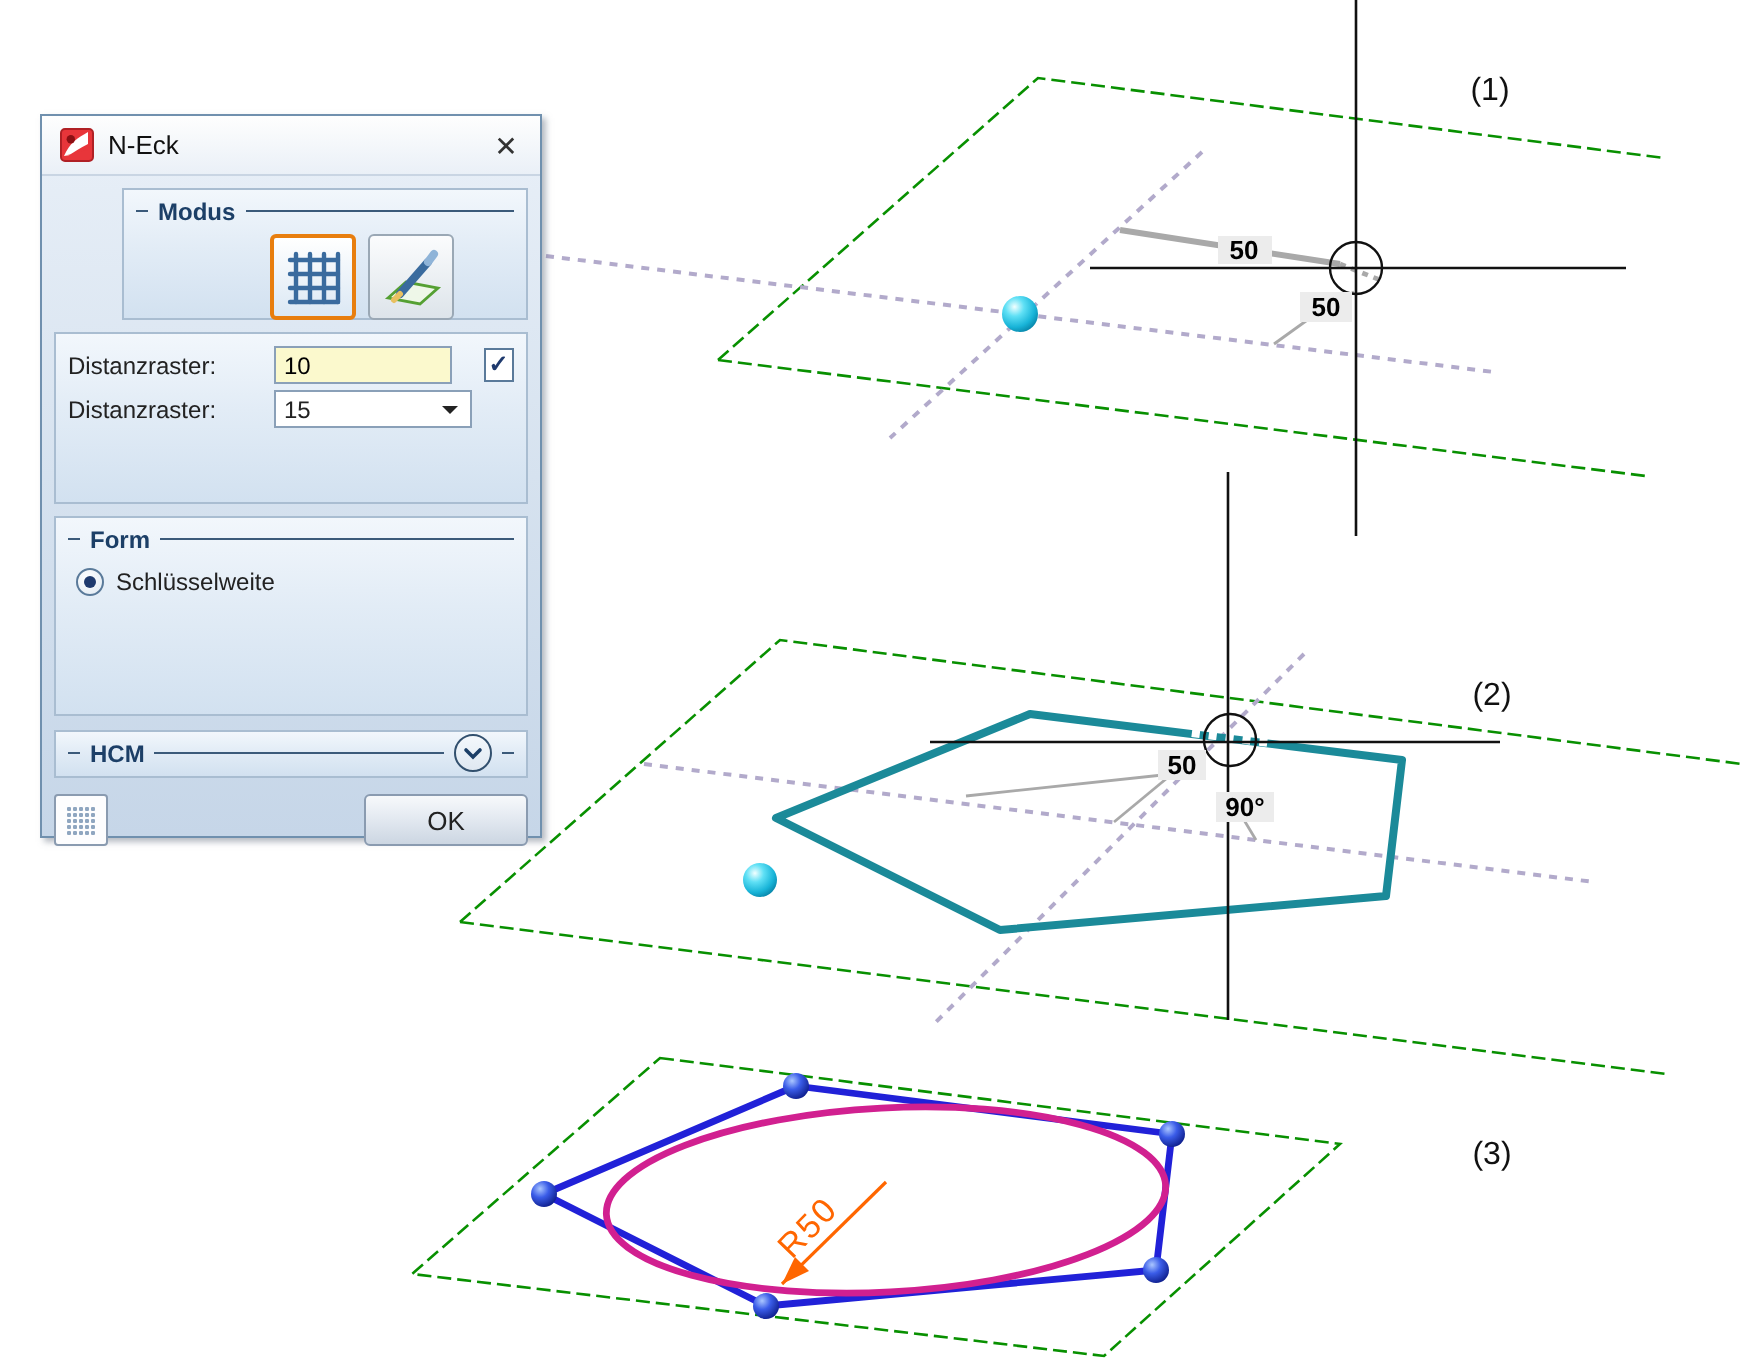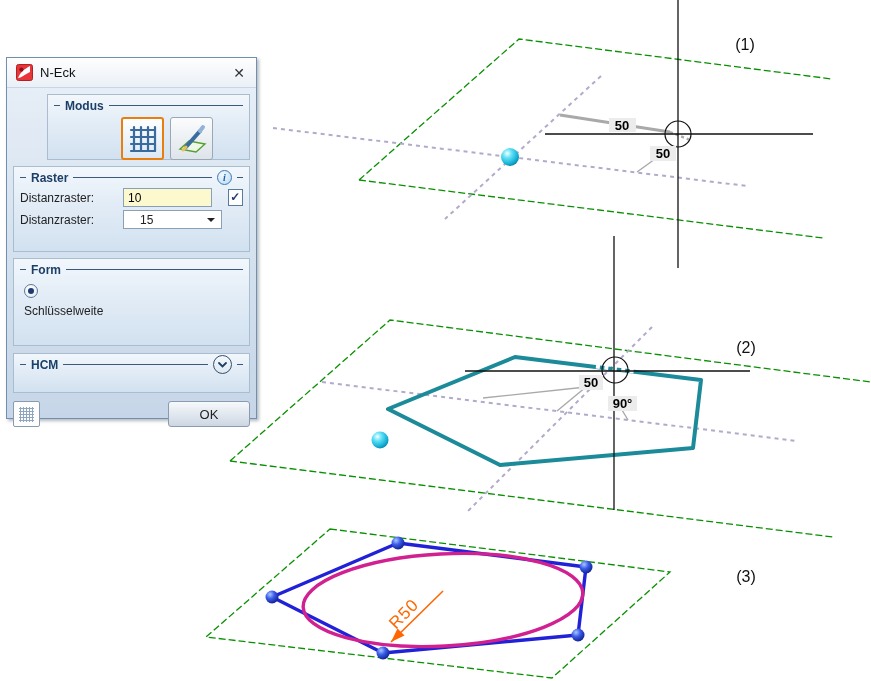--- a/index.html
+++ b/index.html
@@ -1,21 +1,21 @@
 <!DOCTYPE html>
 <html><head>
 <meta charset="utf-8">
 <style>
   html,body{margin:0;padding:0;background:#fff;}
   .stage{position:relative;width:871px;height:681px;background:#fff;overflow:hidden;
          font-family:"Liberation Sans",sans-serif;}
   
   .viewport{position:absolute;left:0;top:0;width:871px;height:681px;}
   
-  .dialog{position:absolute;left:6px;top:57px;width:251px;height:362px;
+  .dialog{position:absolute;left:20px;top:57px;width:251px;height:362px;
           border:1px solid #7090ae;background:linear-gradient(180deg,#e9f0f8 0%,#d6e2ef 50%,#c6d6e8 100%);
           box-shadow:2px 2px 3px rgba(110,120,135,.5);box-sizing:border-box;font-size:12px;color:#222;}
   .titlebar{height:29px;display:flex;align-items:center;gap:7px;padding:0 8px 0 9px;
             background:linear-gradient(180deg,#fefefe,#eaf0f7);border-bottom:1px solid #c9d5e3;}
   .titlebar .ttl{flex:1;font-size:13px;color:#111;}
   .close-x{font-size:14px;color:#333;width:18px;text-align:center;cursor:default;}
   .grp{margin:6px 6px 0 6px;border:1px solid #a9bdd1;
        background:linear-gradient(180deg,#f2f7fc 0%,#e2ecf6 45%,#d2e1f0 100%);
        padding:3px 6px 7px 6px;box-sizing:border-box;}
   .grp-h{display:flex;align-items:center;gap:5px;height:15px;margin-bottom:2px;}
@@ -30,32 +30,32 @@
             display:flex;align-items:center;justify-content:center;}
   .mode-btn.active{border:2px solid #e87e0e;background:linear-gradient(180deg,#ffffff,#dbe8f4);}
   .mode-btn.plain{border:1px solid #9aa8b5;background:linear-gradient(180deg,#fbfcfd,#dde4ea);}
   .row{display:flex;align-items:center;margin-top:3px;}
   .row .rlbl{width:103px;flex:none;}
   .ctl{width:99px;height:19px;border:1px solid #8aa0b8;background:#fff;box-sizing:border-box;
        display:flex;align-items:center;position:relative;}
   .ctl input{border:0;outline:0;background:transparent;width:100%;height:100%;
              font:12px "Liberation Sans",sans-serif;padding:0 0 0 4px;}
   .ctl.yellow{background:#fbf9cd;justify-content:center;}
-  .combo .val{flex:1;padding-left:16px;}
+  .combo .val{flex:1;padding-left:4px;}
   .combo .arr{width:0;height:0;border-left:4px solid transparent;border-right:4px solid transparent;
               border-top:4px solid #222;margin-right:6px;}
   .chk{width:15px;height:15px;border:1px solid #5a7a9a;background:#fff;margin-left:16px;
        color:#1f3a6e;font-weight:bold;font-size:12px;line-height:14px;text-align:center;}
-  .radio-row{display:flex;gap:6px;margin:7px 0 0 4px;flex-direction:column;}
+  .radio-row{display:flex;align-items:center;gap:6px;margin:7px 0 0 4px;}
   .radio{width:14px;height:14px;border-radius:50%;border:1px solid #5a7a9a;box-sizing:border-box;
          background:radial-gradient(circle at 40% 35%,#ffffff,#dfe9f2);position:relative;flex:none;}
   .radio.sel::after{content:"";position:absolute;left:3px;top:3px;width:6px;height:6px;
                     border-radius:50%;background:#1f3a6e;}
   .hcm{margin-top:7px;padding-bottom:4px;}
-  .hcm .grp-h{margin-bottom:16px;}
+  .hcm .grp-h{margin-bottom:0;}
   .chev-btn{width:17px;height:17px;border-radius:50%;border:1px solid #32506e;flex:none;
             background:linear-gradient(180deg,#f4f8fc,#dfe8f1);display:flex;align-items:center;justify-content:center;}
   .btn-row{display:flex;align-items:center;justify-content:space-between;margin:8px 6px 0 6px;gap:32px;}
   .dots-btn{width:25px;height:24px;border:1px solid #8a9bb0;border-radius:2px;background:#fdfdfe;
             display:flex;align-items:center;justify-content:center;}
   .dots-pad{width:15px;height:15px;
             background-image:radial-gradient(circle,#8fa6c0 1px,transparent 1.2px);
             background-size:3px 3px;}
   .ok-btn{width:80px;height:24px;border:1px solid #8a9bb0;border-radius:3px;color:#222;
           background:linear-gradient(180deg,#f7f9fb 0%,#e2e8f0 50%,#ccd6e2 100%);
@@ -171,44 +171,37 @@
             <polygon points="3,25 12,17 28,20 19,28" fill="#eef7e8" stroke="#55a033" stroke-width="1.4"></polygon>
             <path d="M9,23 L23,7" stroke="#3a6b9e" stroke-width="4" stroke-linecap="round"></path>
             <path d="M23,7 L26,3" stroke="#8fb4d8" stroke-width="4" stroke-linecap="round"></path>
             <path d="M9,23 L6,26" stroke="#e8c060" stroke-width="3" stroke-linecap="round"></path>
           </svg>
         </div>
       </div>
     </div>
 
     <div class="grp" style="height:86px;">
-      <div class="grp-h">
-        <span class="tick"></span>
-        <span class="lbl">Raster</span>
-        <span class="rule"></span>
-        <span class="info-i">i</span>
-        <span class="tick"></span>
-      </div>
       <div class="row">
         <span class="rlbl">Distanzraster:</span>
         <span class="ctl yellow">
           <input value="10" style="">
         </span>
         <span class="chk">✓</span>
       </div>
       <div class="row">
         <span class="rlbl">Distanzraster:</span>
         <span class="ctl combo">
           <span class="val">15</span>
           <span class="arr"></span>
         </span>
       </div>
     </div>
 
-    <div class="grp" style="height:88px;">
+    <div class="grp" style="height:100px;">
       <div class="grp-h">
         <span class="tick"></span>
         <span class="lbl">Form</span>
         <span class="rule"></span>
       </div>
       <div class="radio-row">
         <span class="radio sel"></span>
         <span>Schlüsselweite</span>
       </div>
     </div>

